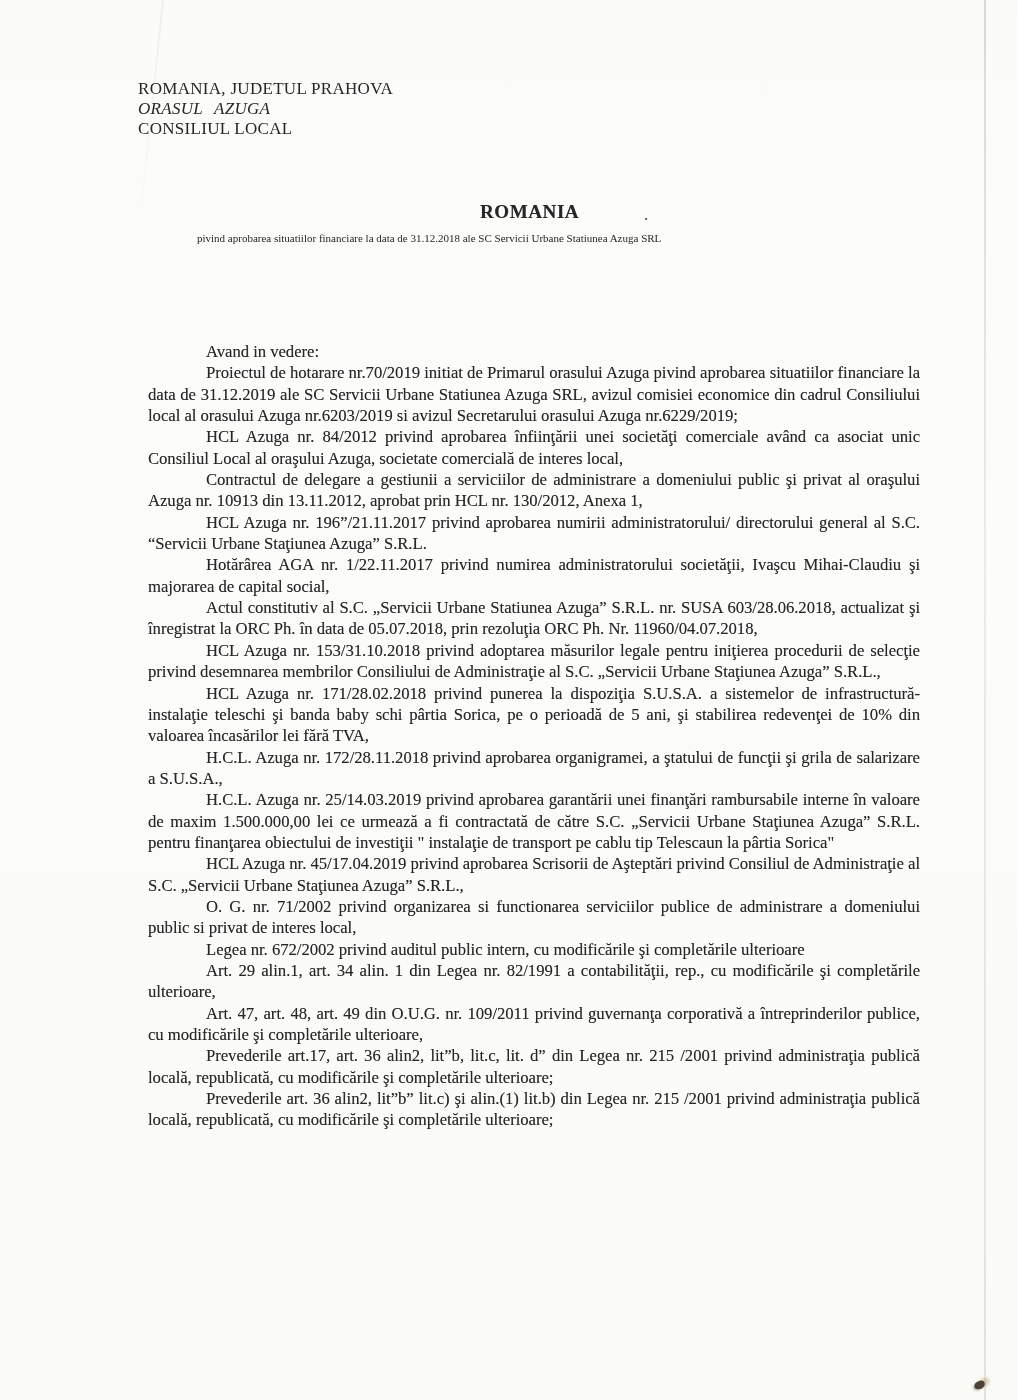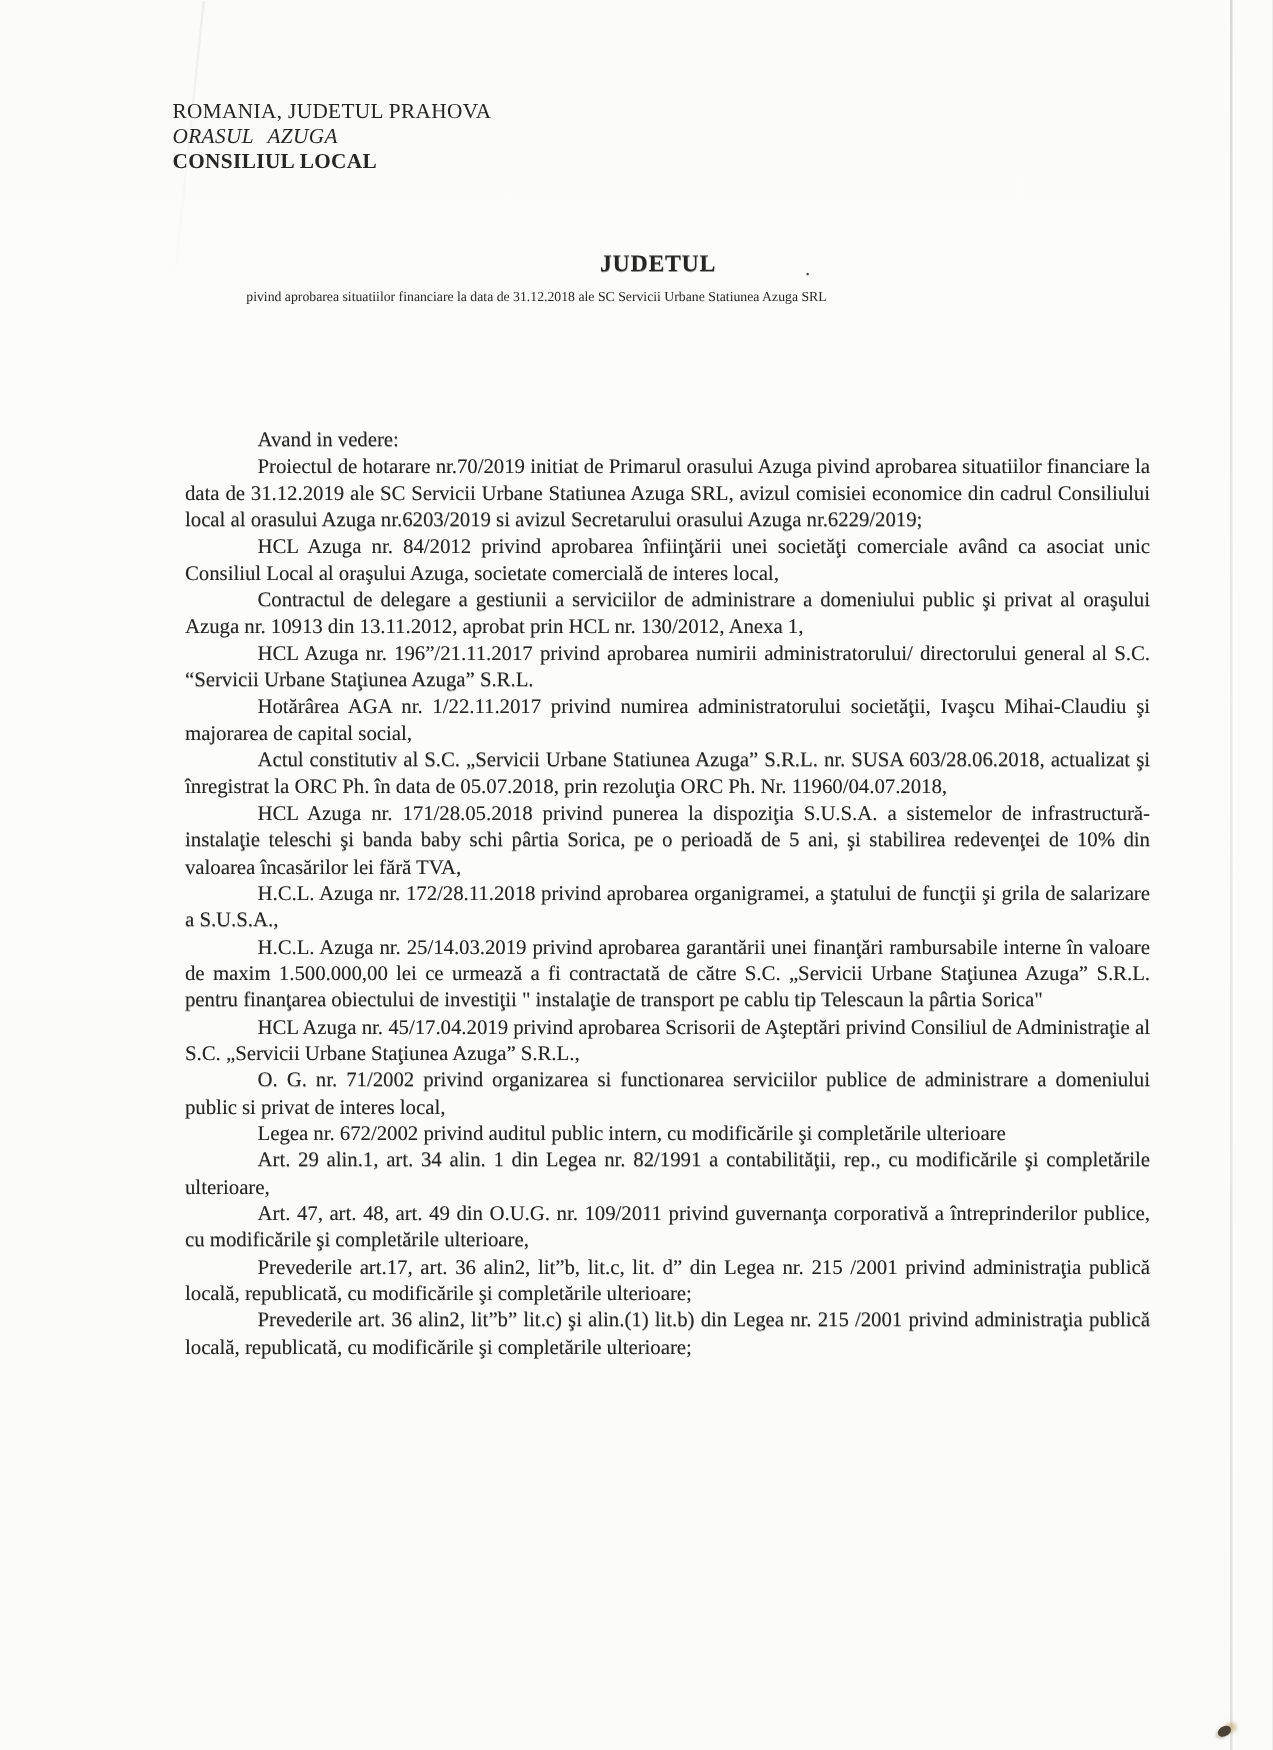--- a/index.html
+++ b/index.html
@@ -20,21 +20,21 @@
   .doc-header {
     position: absolute;
     left: 138px;
     top: 79px;
     font-size: 17px;
     line-height: 20px;
     letter-spacing: 0.3px;
     white-space: nowrap;
   }
   .hdr-town { word-spacing: 7px; font-style: italic; }
-  .hdr-bold { font-weight: bold; }
+  .hdr-bold { font-weight: normal; }
   .doc-title {
     position: absolute;
     left: 480px;
     top: 201px;
     margin: 0;
     font-size: 19px;
     font-weight: bold;
     letter-spacing: 0.6px;
     text-shadow: 0.2px 0.2px 0.4px rgba(30,30,30,0.45);
   }
@@ -127,34 +127,35 @@
 <div class="page">
 
   <div class="crease"></div>
 
   <header class="doc-header">
     <div>ROMANIA, JUDETUL PRAHOVA</div>
     <div class="hdr-town">ORASUL AZUGA</div>
     <div class="hdr-bold">CONSILIUL LOCAL</div>
   </header>
 
-  <h1 class="doc-title">JUDETUL</h1>
+  <h1 class="doc-title">ROMANIA</h1>
   <span class="title-dot">.</span>
 
   <p class="doc-subtitle">pivind aprobarea situatiilor financiare la data de 31.12.2018 ale  SC Servicii Urbane Statiunea Azuga SRL</p>
 
   <main class="doc-body">
     <p>Avand in vedere:</p>
     <p>Proiectul de hotarare nr.70/2019 initiat de Primarul orasului Azuga pivind aprobarea situatiilor financiare la data de 31.12.2019 ale  SC Servicii Urbane Statiunea Azuga SRL, avizul comisiei economice  din cadrul Consiliului local al orasului Azuga nr.6203/2019 si  avizul Secretarului orasului Azuga nr.6229/2019;</p>
     <p>HCL Azuga nr. 84/2012 privind aprobarea înfiinţării unei societăţi comerciale având ca asociat unic Consiliul Local al oraşului Azuga, societate comercială de interes local,</p>
     <p>Contractul de delegare a gestiunii a serviciilor de administrare a domeniului public şi privat al oraşului Azuga nr. 10913 din 13.11.2012, aprobat prin HCL nr. 130/2012, Anexa 1,</p>
     <p>HCL Azuga nr. 196”/21.11.2017 privind aprobarea numirii administratorului/ directorului general al S.C. “Servicii Urbane Staţiunea Azuga” S.R.L.</p>
     <p>Hotărârea AGA nr. 1/22.11.2017 privind numirea administratorului societăţii, Ivaşcu Mihai-Claudiu şi majorarea de capital social,</p>
     <p>Actul constitutiv al S.C. „Servicii Urbane Statiunea Azuga” S.R.L. nr. SUSA 603/28.06.2018, actualizat şi înregistrat la ORC Ph. în data de 05.07.2018, prin rezoluţia ORC Ph. Nr. 11960/04.07.2018,</p>
-    <p>HCL Azuga nr. 171/28.05.2018 privind punerea la dispoziţia S.U.S.A. a sistemelor de infrastructură-instalaţie teleschi şi banda baby schi pârtia Sorica, pe o perioadă de 5 ani, şi stabilirea redevenţei de 10% din valoarea încasărilor lei fără TVA,</p>
+    <p>HCL Azuga nr. 153/31.10.2018 privind adoptarea măsurilor legale pentru iniţierea procedurii de selecţie privind desemnarea membrilor Consiliului de Administraţie al S.C. „Servicii Urbane Staţiunea Azuga” S.R.L.,</p>
+    <p>HCL Azuga nr. 171/28.02.2018 privind punerea la dispoziţia S.U.S.A. a sistemelor de infrastructură-instalaţie teleschi şi banda baby schi pârtia Sorica, pe o perioadă de 5 ani, şi stabilirea redevenţei de 10% din valoarea încasărilor lei fără TVA,</p>
     <p>H.C.L. Azuga nr. 172/28.11.2018 privind aprobarea organigramei, a ştatului de funcţii şi grila de salarizare a S.U.S.A.,</p>
     <p>H.C.L. Azuga nr. 25/14.03.2019 privind aprobarea garantării unei finanţări rambursabile interne în valoare de maxim 1.500.000,00 lei ce urmează a fi contractată de către S.C. „Servicii Urbane Staţiunea Azuga” S.R.L. pentru finanţarea obiectului de investiţii " instalaţie de transport pe cablu tip Telescaun la pârtia Sorica"</p>
     <p>HCL Azuga nr. 45/17.04.2019 privind aprobarea Scrisorii de Aşteptări privind Consiliul de Administraţie al S.C. „Servicii Urbane Staţiunea Azuga” S.R.L.,</p>
     <p>O. G. nr. 71/2002 privind organizarea si functionarea serviciilor publice de administrare a domeniului public si privat de interes local,</p>
     <p>Legea nr. 672/2002 privind auditul public intern, cu modificările şi completările ulterioare</p>
     <p>Art. 29 alin.1, art. 34 alin. 1 din Legea nr. 82/1991 a contabilităţii, rep., cu modificările şi completările ulterioare,</p>
     <p>Art. 47, art. 48, art. 49 din O.U.G. nr. 109/2011 privind guvernanţa corporativă a întreprinderilor publice, cu modificările şi completările ulterioare,</p>
     <p>Prevederile art.17, art. 36 alin2, lit”b, lit.c, lit. d” din Legea nr. 215 /2001 privind administraţia publică locală, republicată, cu modificările şi completările ulterioare;</p>
     <p>Prevederile art. 36 alin2, lit”b” lit.c) şi alin.(1) lit.b)  din Legea nr. 215 /2001 privind administraţia publică locală, republicată, cu modificările şi completările ulterioare;</p>
   </main>

